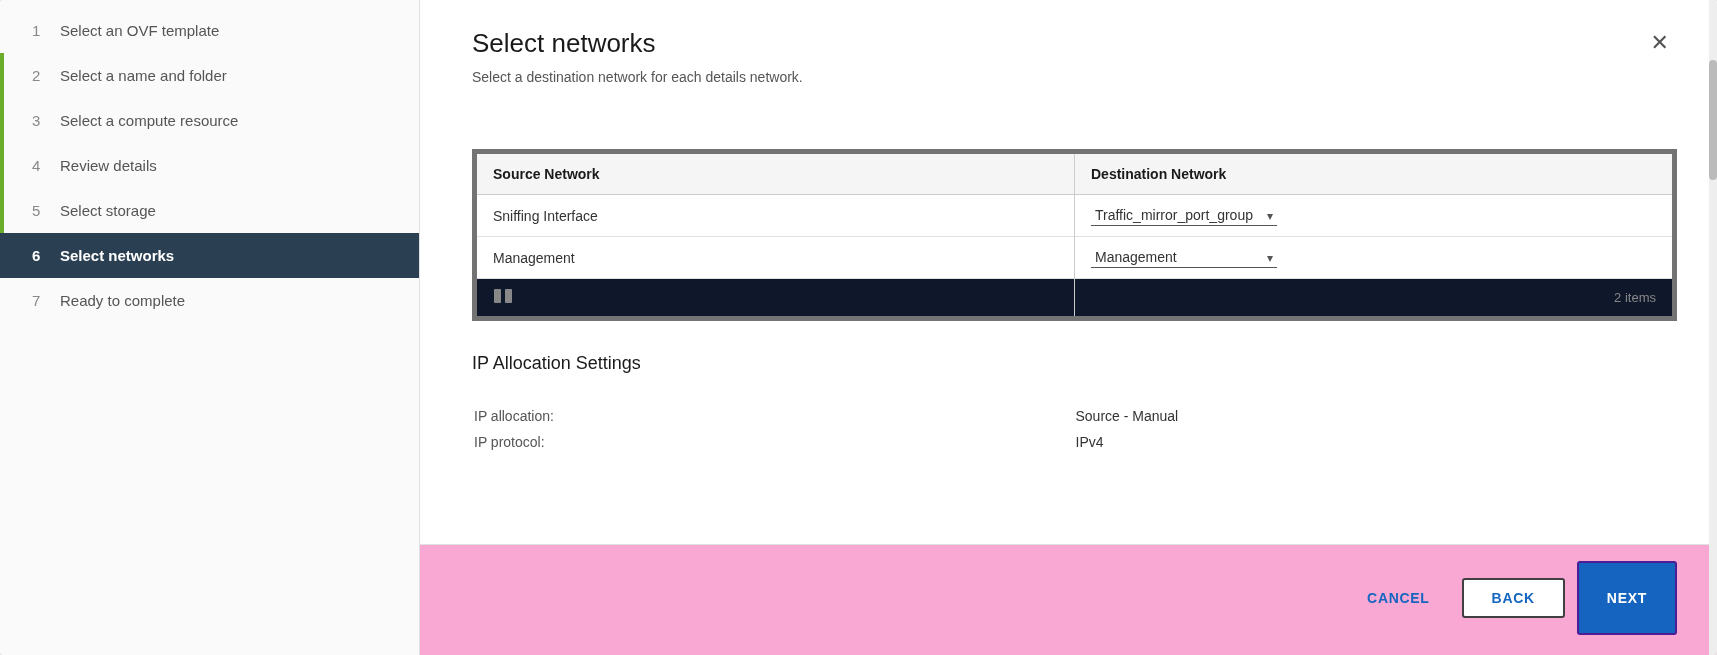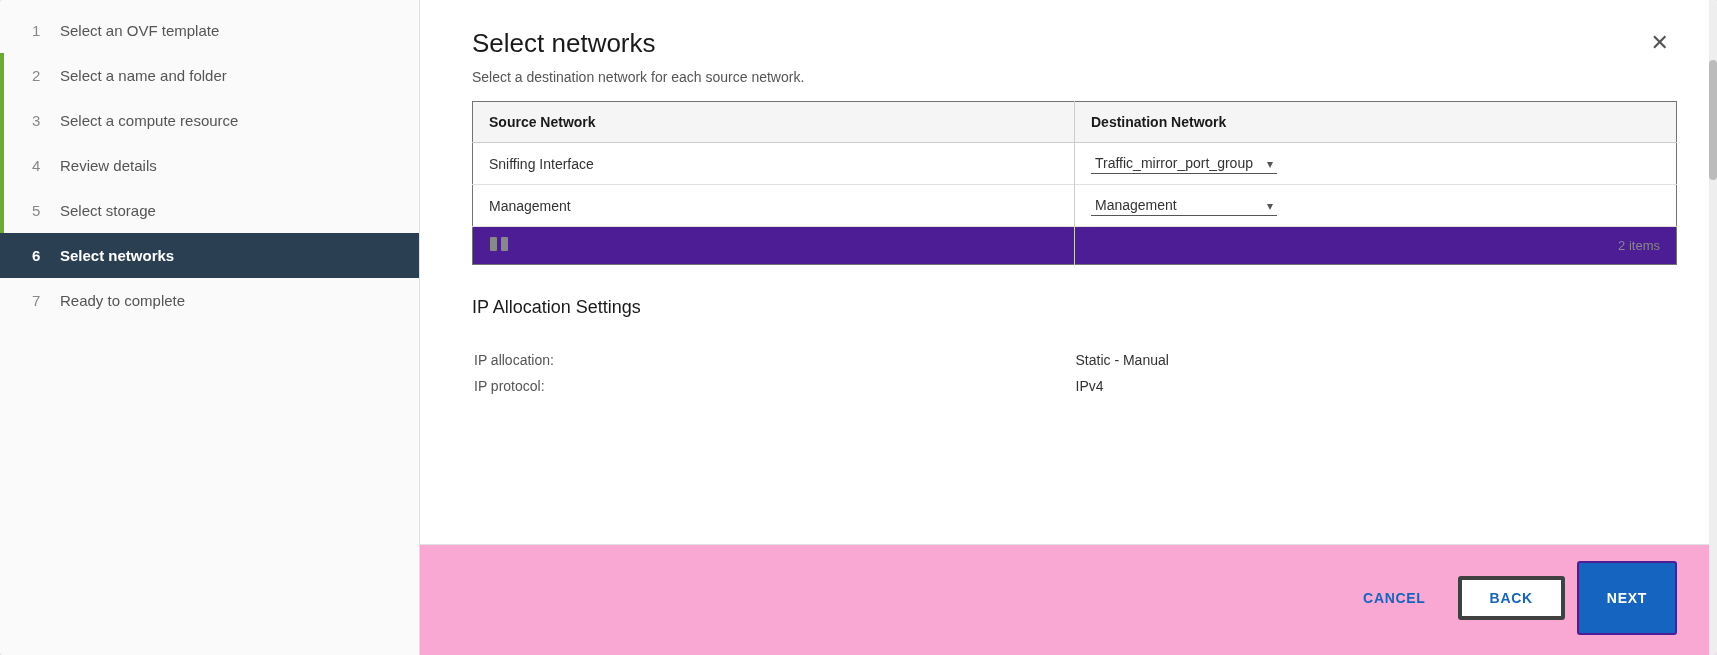--- a/index.html
+++ b/index.html
@@ -115,22 +115,23 @@
     }
     .main-body {
       flex: 1;
       overflow-y: auto;
       padding: 0 40px 16px 52px;
     }
     
     .network-table {
       width: 100%;
       border-collapse: collapse;
-      border: 1px solid #737373;
+      border: 5px solid #737373;
       margin-bottom: 32px;
+      margin-top: 48px;
     }
     .network-table thead tr {
       background: #f5f5f5;
       border-bottom: 1px solid #ccc;
     }
     .network-table th {
       text-align: left;
       font-size: 14px;
       font-weight: 600;
       color: #1a1a1a;
@@ -176,21 +177,21 @@
       content: '▾';
       position: absolute;
       right: 4px;
       top: 50%;
       transform: translateY(-50%);
       font-size: 12px;
       color: #555;
       pointer-events: none;
     }
     .table-footer-row td {
-      background: #4c1d95;
+      background: #0f172a;
       color: #888;
       font-size: 13px;
     }
     .items-count {
       text-align: right;
       font-size: 13px;
       color: #888;
     }
     .columns-icon {
       display: inline-flex;
@@ -242,21 +243,21 @@
       cursor: pointer;
       font-size: 14px;
       color: #1565c0;
       font-weight: 600;
       letter-spacing: 0.05em;
       padding: 10px 20px;
       text-transform: uppercase;
     }
     .btn-back {
       background: #fff;
-      border: 4px solid #404040;
+      border: 2px solid #404040;
       cursor: pointer;
       font-size: 14px;
       color: #1565c0;
       font-weight: 600;
       letter-spacing: 0.05em;
       padding: 10px 28px;
       text-transform: uppercase;
       border-radius: 3px;
     }
     .btn-next {
@@ -332,21 +333,21 @@
         <span class="step-label">Ready to complete</span>
       </div>
     </div>
   </div>
 
   <div class="main-content">
     <div class="main-header">
       <h1 class="main-title">Select networks</h1>
       <button class="close-btn">✕</button>
     </div>
-    <p class="main-subtitle">Select a destination network for each source network.</p>
+    <p class="main-subtitle">Select a destination network for each details network.</p>
 
     <div class="main-body">
 
       <table class="network-table">
         <thead>
           <tr>
             <th>Source Network</th>
             <th>Destination Network</th>
           </tr>
         </thead>
@@ -386,21 +387,21 @@
           </tr>
         </tbody>
       </table>
 
       <div class="ip-allocation-section">
         <h2 class="section-title">IP Allocation Settings</h2>
         <table class="ip-table">
           <tbody>
             <tr>
               <td>IP allocation:</td>
-              <td>Static - Manual</td>
+              <td>Source - Manual</td>
             </tr>
             <tr>
               <td>IP protocol:</td>
               <td>IPv4</td>
             </tr>
           </tbody>
         </table>
       </div>
     </div>
 

